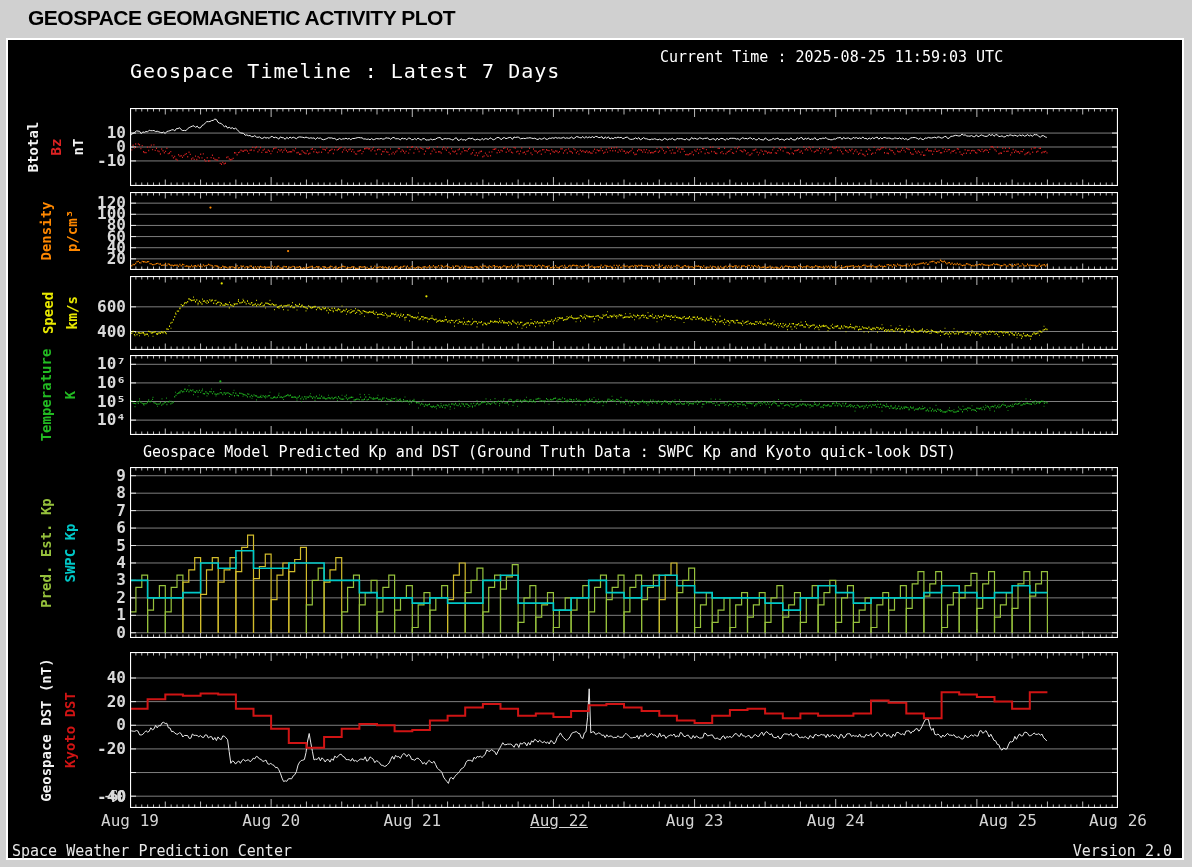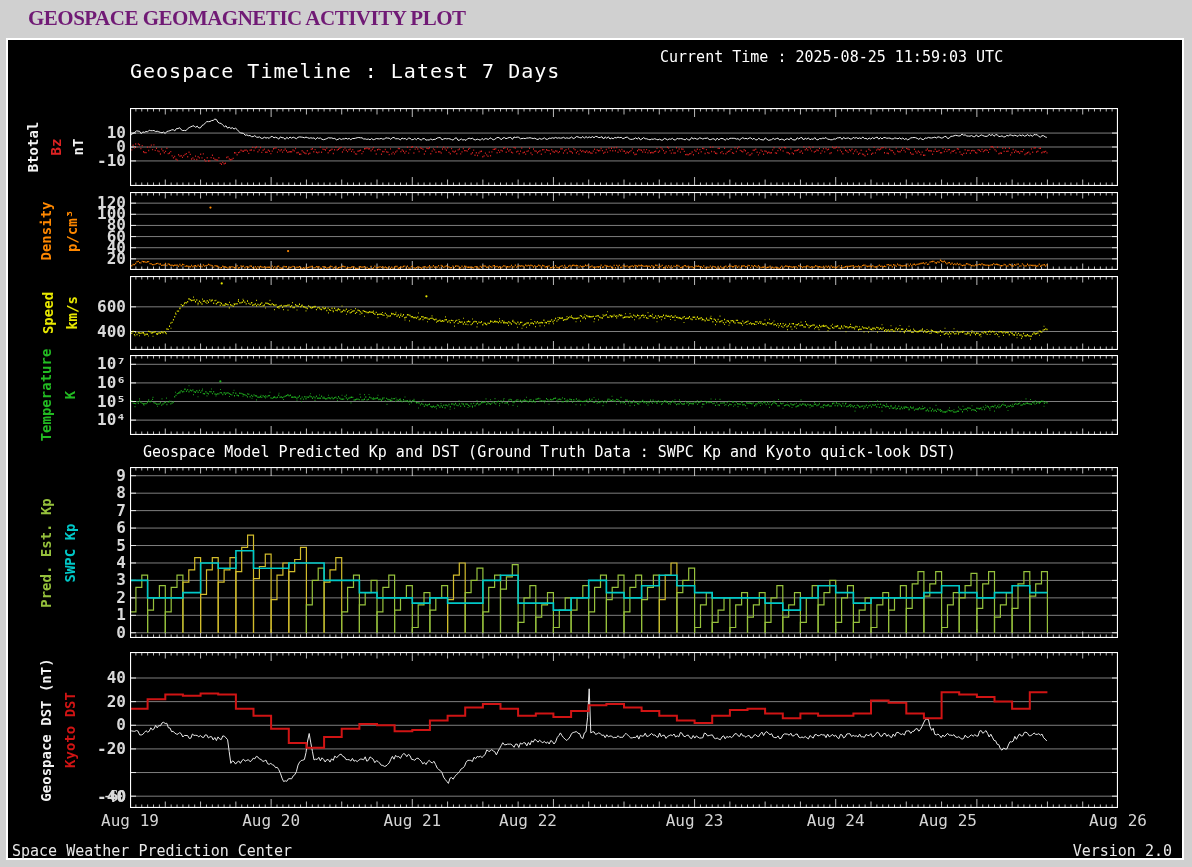--- a/index.html
+++ b/index.html
@@ -1,19 +1,19 @@
 <!DOCTYPE html>
 <html><head>
 <meta charset="utf-8">
 <style>
   html,body{margin:0;padding:0;background:#d0d0d0;}
   .page{position:relative;width:1192px;height:867px;background:#d0d0d0;overflow:hidden;
         font-family:"DejaVu Sans Mono",monospace;}
-  .header-title{position:absolute;left:28px;top:6px;font-family:Liberation Serif, serif;
-        font-weight:bold;font-size:21px;letter-spacing:-0.5px;color:#701a75;}
+  .header-title{position:absolute;left:28px;top:6px;font-family:Liberation Sans, sans-serif;
+        font-weight:bold;font-size:21px;letter-spacing:-0.5px;color:#000000;}
   .plot-bg{position:absolute;left:6px;top:38px;width:1178px;height:822px;background:#000;
         border:2px solid #ffffff;box-sizing:border-box;}
   .t-main{position:absolute;left:130px;top:59px;font-size:20px;color:#fff;letter-spacing:1px;}
   .t-cur{position:absolute;left:660px;top:48px;font-size:15px;color:#fff;}
   .t-sub{position:absolute;left:130px;top:88px;font-size:15px;color:#fff;}
   .t-valid{position:absolute;right:72px;top:88px;font-size:15px;color:#fff;}
   .t-sec2{position:absolute;left:130px;top:443px;font-size:15px;color:#fff;margin-left:13px;}
   .footer-l{position:absolute;left:12px;top:842px;font-size:15px;color:#e8e8e8;}
   .footer-r{position:absolute;right:20px;top:842px;font-size:15px;color:#e8e8e8;}
   .ytick{position:absolute;width:60px;text-align:right;font-size:16px;font-weight:bold;
@@ -226,21 +226,21 @@
       <span class="ytick" style="left: 66px; top: 692.636px;">20</span>
       <span class="ytick" style="left: 66px; top: 716.273px;">0</span>
       <span class="ytick" style="left: 66px; top: 739.909px;">-20</span>
       <span class="ytick" style="left: 66px; top: 763.545px; margin-top: 24px;">-40</span>
       <span class="ytick" style="left: 66px; top: 787.182px; font-family: Liberation Serif, serif;">-60</span>
       <span class="rot" style="left: 46px; top: 730px; color: rgb(242, 242, 242);">Geospace DST (nT)</span>
       <span class="rot" style="left: 70px; top: 730px; color: rgb(208, 20, 20);">Kyoto DST</span>
       <span class="xlabel" style="left: 80px;">Aug 19</span>
       <span class="xlabel" style="left: 221.143px;">Aug 20</span>
       <span class="xlabel" style="left: 362.286px;">Aug 21</span>
-      <span class="xlabel" style="left: 478px;">Aug 22</span>
+      <span class="xlabel" style="left: 509px; text-decoration: underline;">Aug 22</span>
       <span class="xlabel" style="left: 644.571px;">Aug 23</span>
       <span class="xlabel" style="left: 785.714px;">Aug 24</span>
-      <span class="xlabel" style="left: 898px;">Aug 25</span>
+      <span class="xlabel" style="left: 958px;">Aug 25</span>
       <span class="xlabel" style="left: 1068px;">Aug 26</span>
     </div>
   <div class="footer-l">Space Weather Prediction Center</div>
   <div class="footer-r">Version 2.0</div>
 </div>
 
 </body></html>

